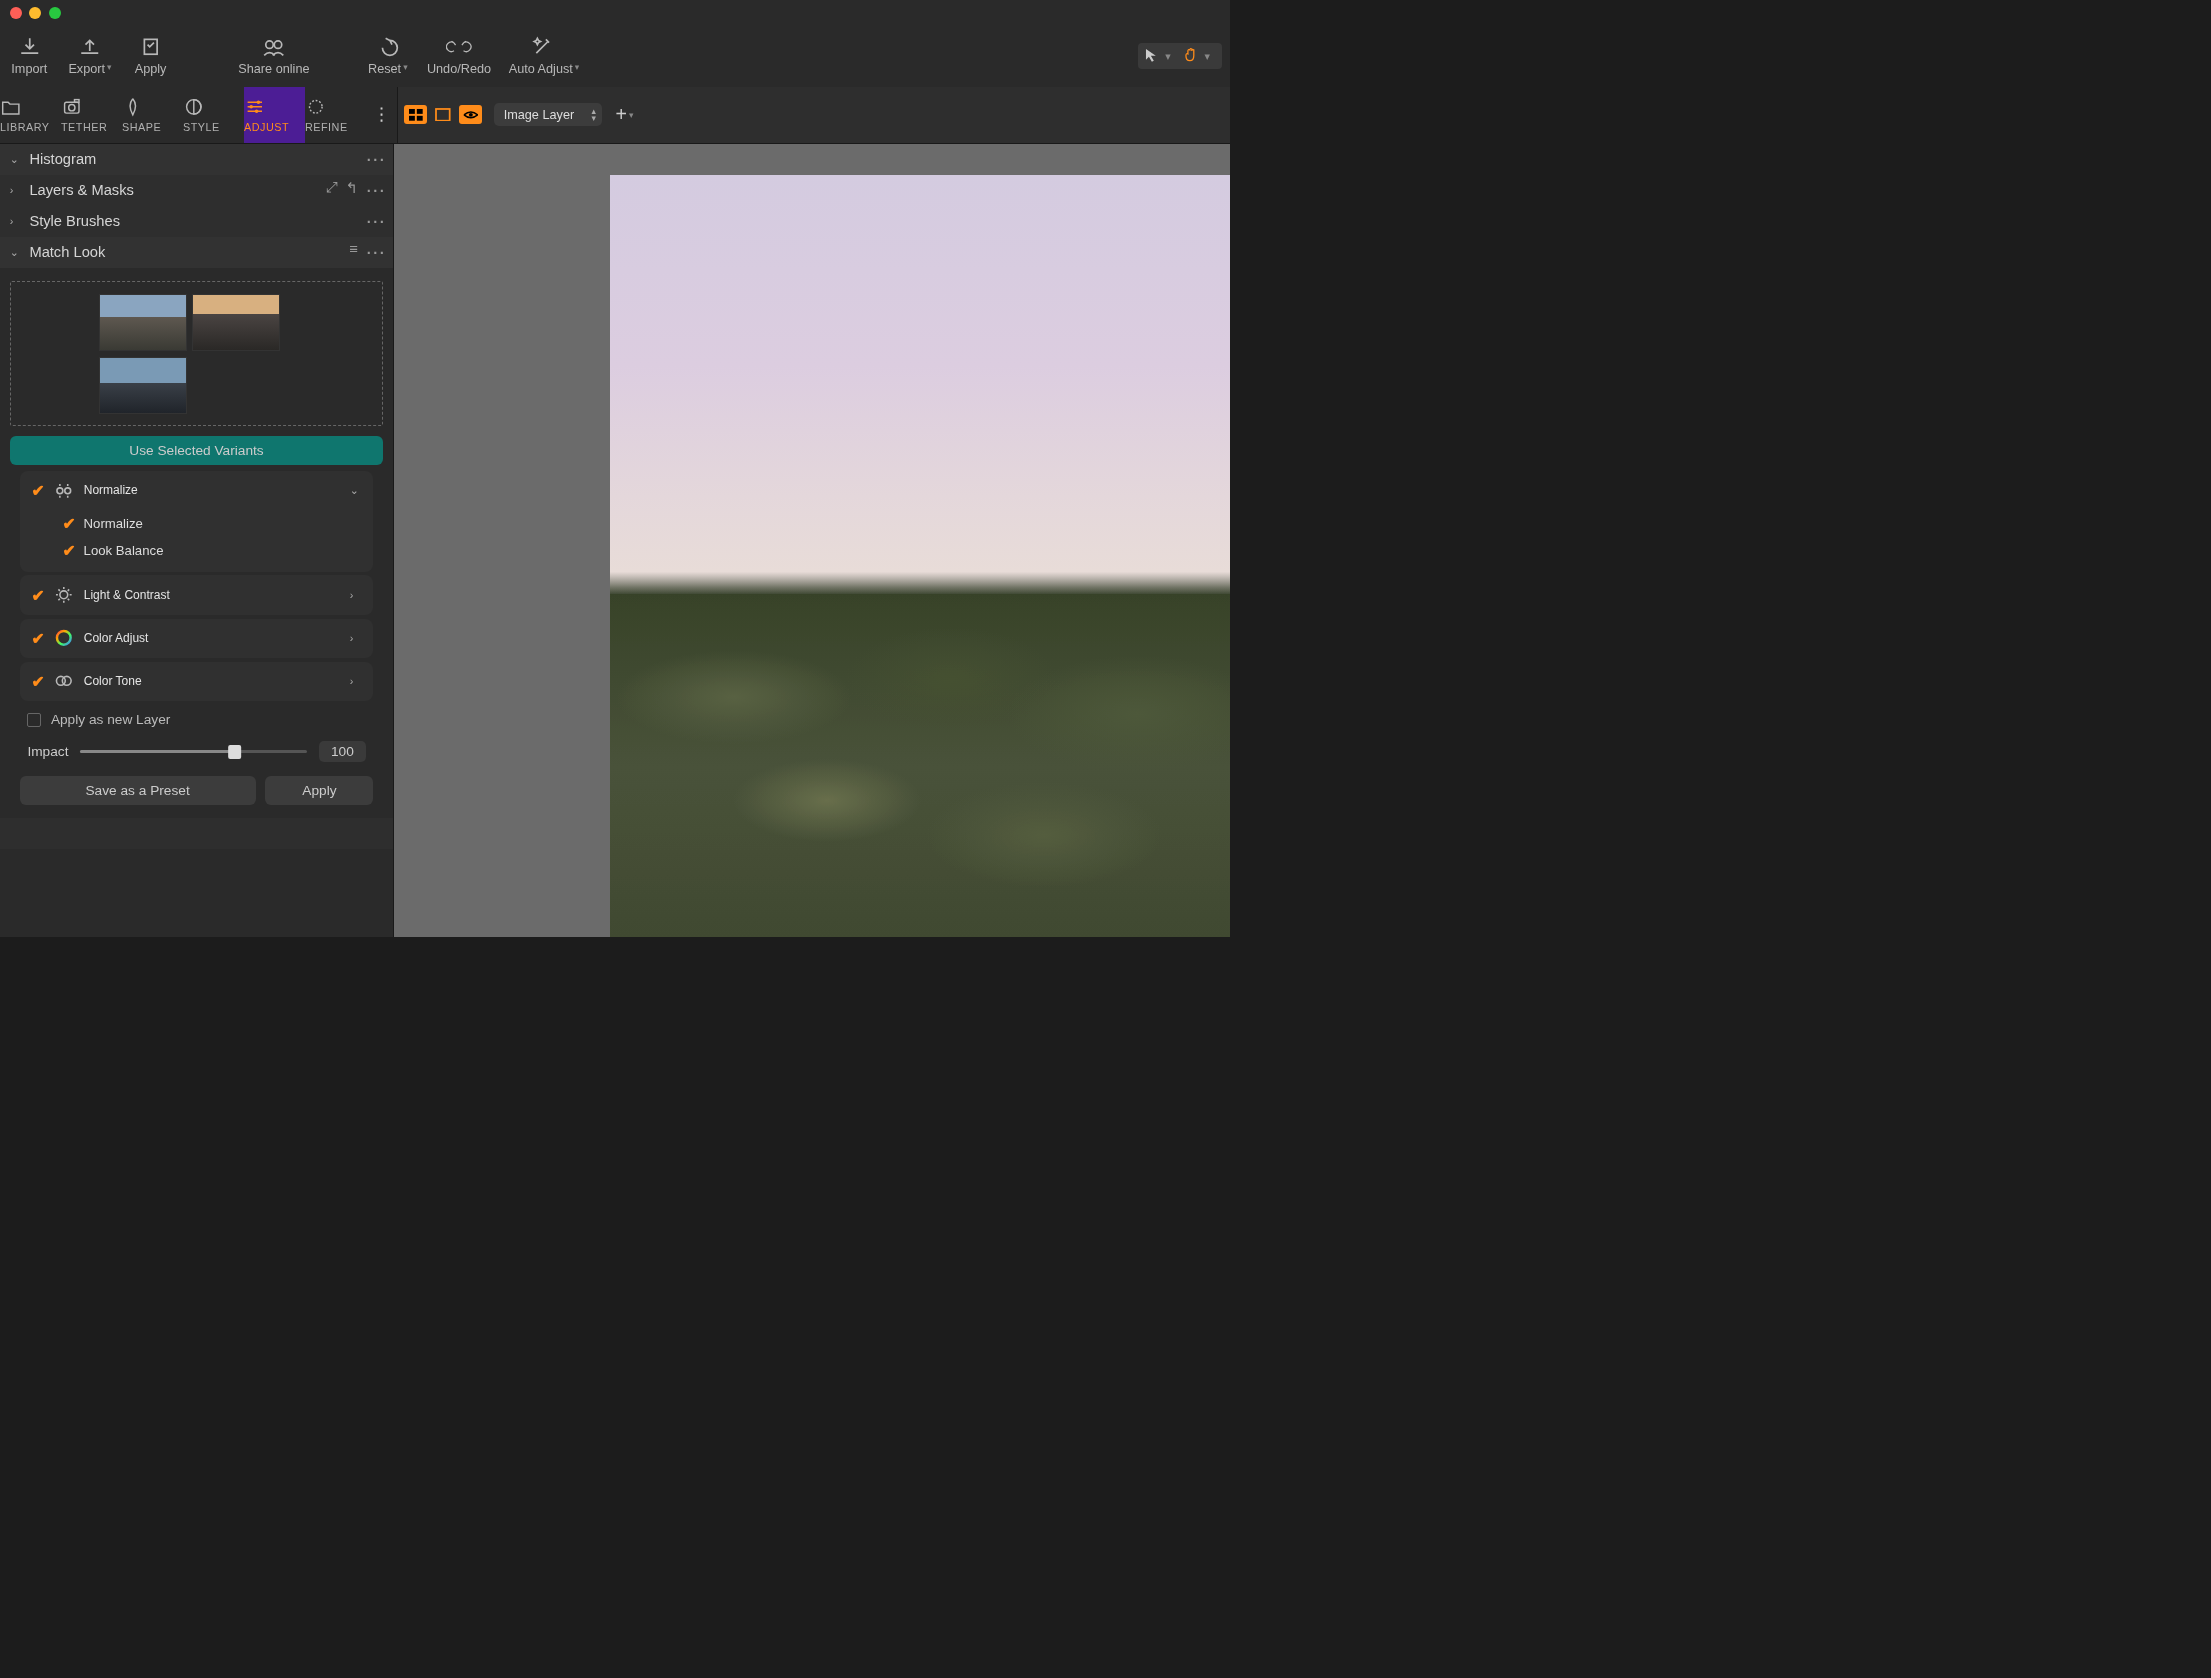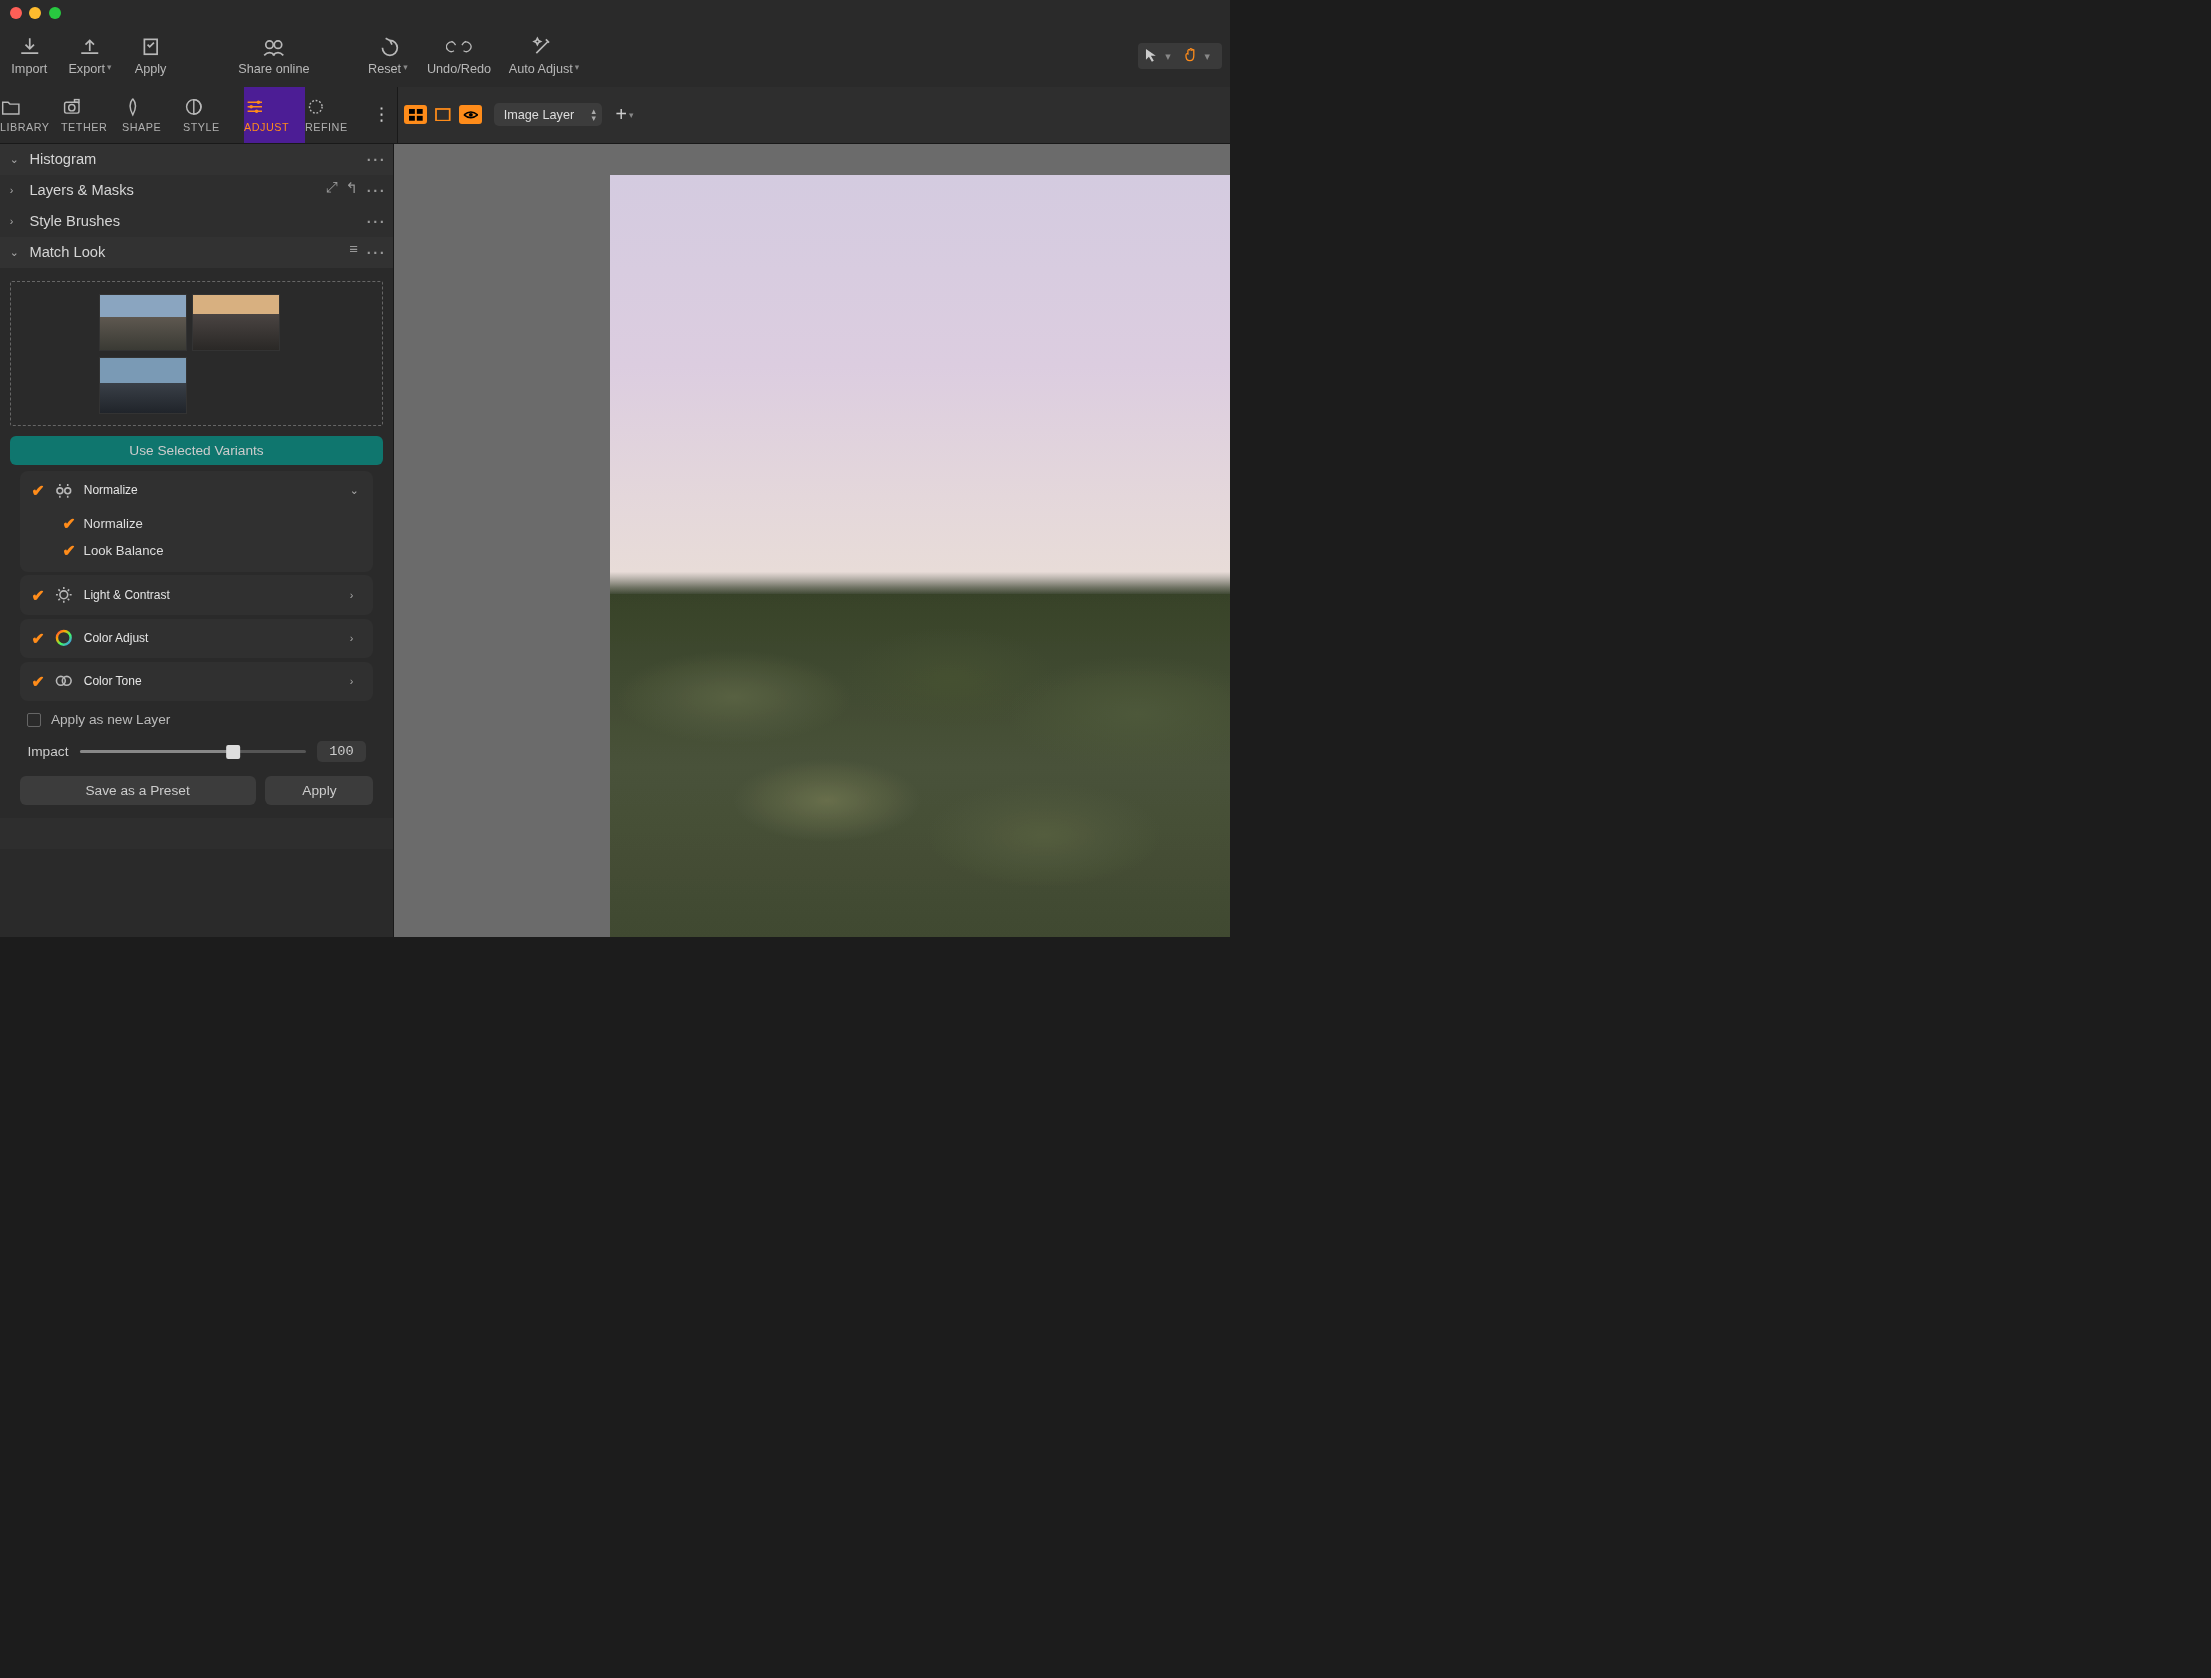--- a/index.html
+++ b/index.html
@@ -58,21 +58,21 @@
 .grouphead .gtitle{font-size:12px; color:#e5e5e5; flex:1;}
 .checkmark{color:#ff8c1a; font-size:15.7px; font-weight:bold;}
 .groupicon{width:19.6px;height:19.6px; display:flex; align-items:center; justify-content:center;}
 .subitem{display:flex; align-items:center; gap:7.8px; padding:3.9px 11.8px 3.9px 43px; font-size:13.2px; color:#ddd;}
 .applyrow{display:flex; align-items:center; gap:9.8px; padding:7.8px 17.6px; font-size:13.7px; color:#bbb;}
 .applyrow .cbox{width:13.7px;height:13.7px; border:1px solid #666; border-radius:2px; background:#2a2a2a;}
 .impactrow{display:flex; align-items:center; padding:5.9px 17.6px; gap:11.8px; font-size:13.7px; color:#ccc;}
 .slider{flex:1; height:2.9px; background:#555; position:relative; border-radius:2px;}
 .slider .fill{position:absolute; left:0; top:0; bottom:0; width:68%; background:#888; border-radius:2px;}
 .slider .handle{position:absolute; left:68%; top:-4.9px; width:13.7px; height:13.7px; background:#ddd; border-radius:2px; transform:translateX(-50%);}
-.valbox{background:#3a3a3a; border-radius:4.9px; padding:2.9px 11.8px; min-width:39px; text-align:left;font-family:Liberation Mono, monospace;}
+.valbox{background:#3a3a3a; border-radius:4.9px; padding:2.9px 11.8px; min-width:39px; text-align:left;}
 .btnrow{display:flex; gap:9.8px; padding:7.8px 9.8px;}
 .btnrow .btn{flex:1; background:#3c3c3c; border-radius:5.9px; height:29px; display:flex; align-items:center; justify-content:center; font-size:13.7px; color:#ccc; cursor:pointer;}
 .btnrow .btn.short{flex:0 0 108px;}
 .photo{position:absolute; left:216px; top:31px; right:0; bottom:0;
   background:linear-gradient(180deg, #d4cbe0 0%, #dccde0 25%, #e4d7db 42%, #e8dcd8 52%, transparent 55%),
              linear-gradient(180deg, transparent 50%, #3a4430 54%, #4a5238 60%, #545a48 70%, #4c5040 85%, #404838 100%);
 }
 .bush{position:absolute; left:0; right:0; bottom:0; top:55%;
   background:
     radial-gradient(ellipse 196px 78px at 20% 30%, #5c6448 0%, transparent 60%),

